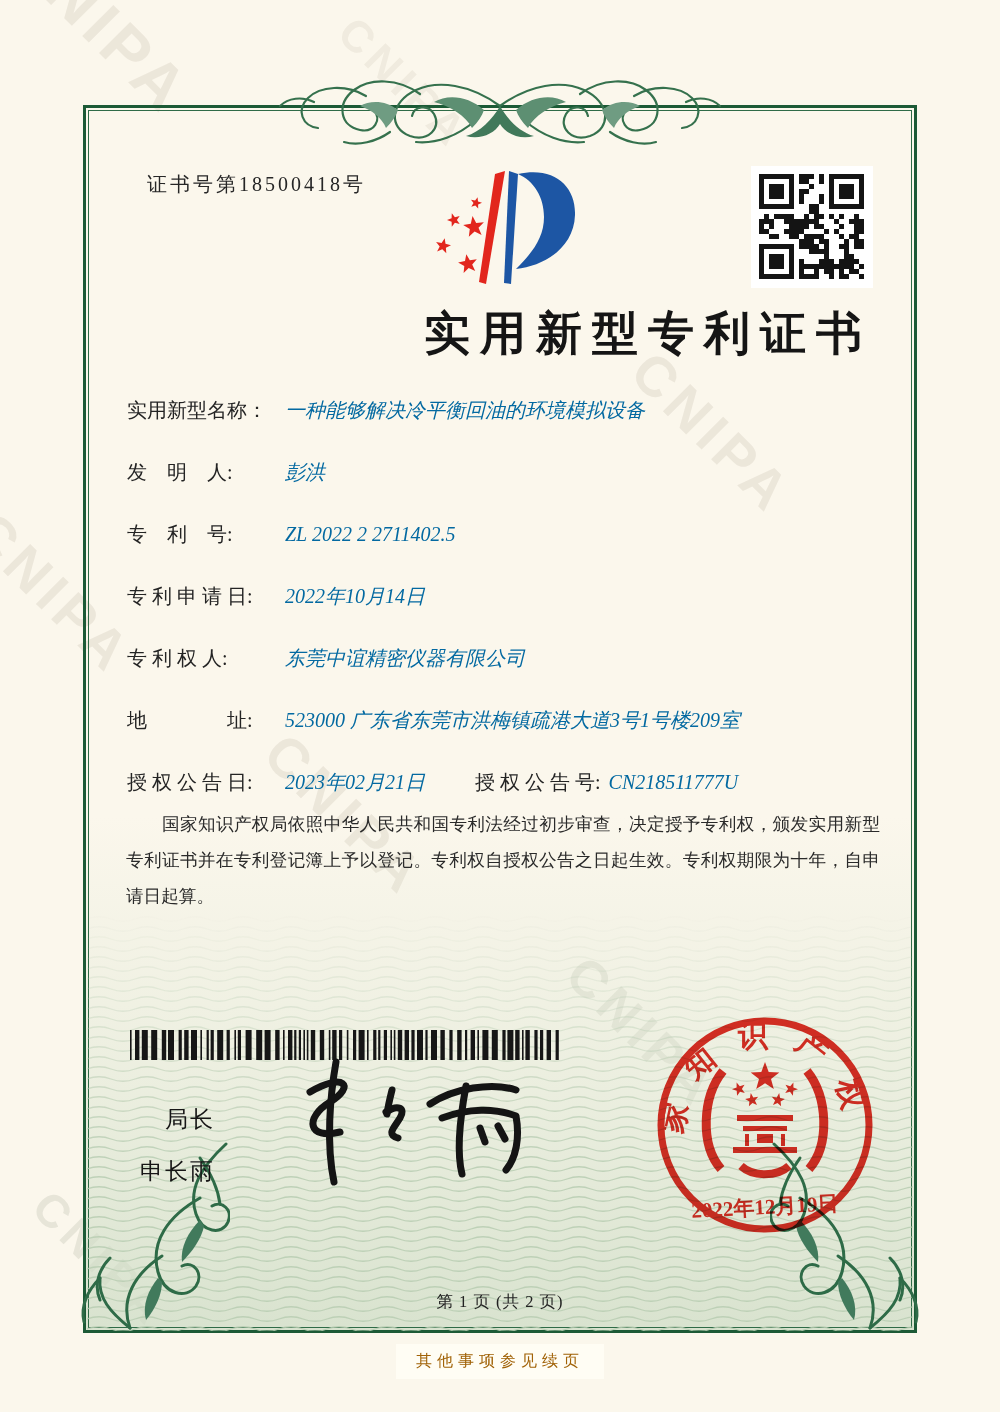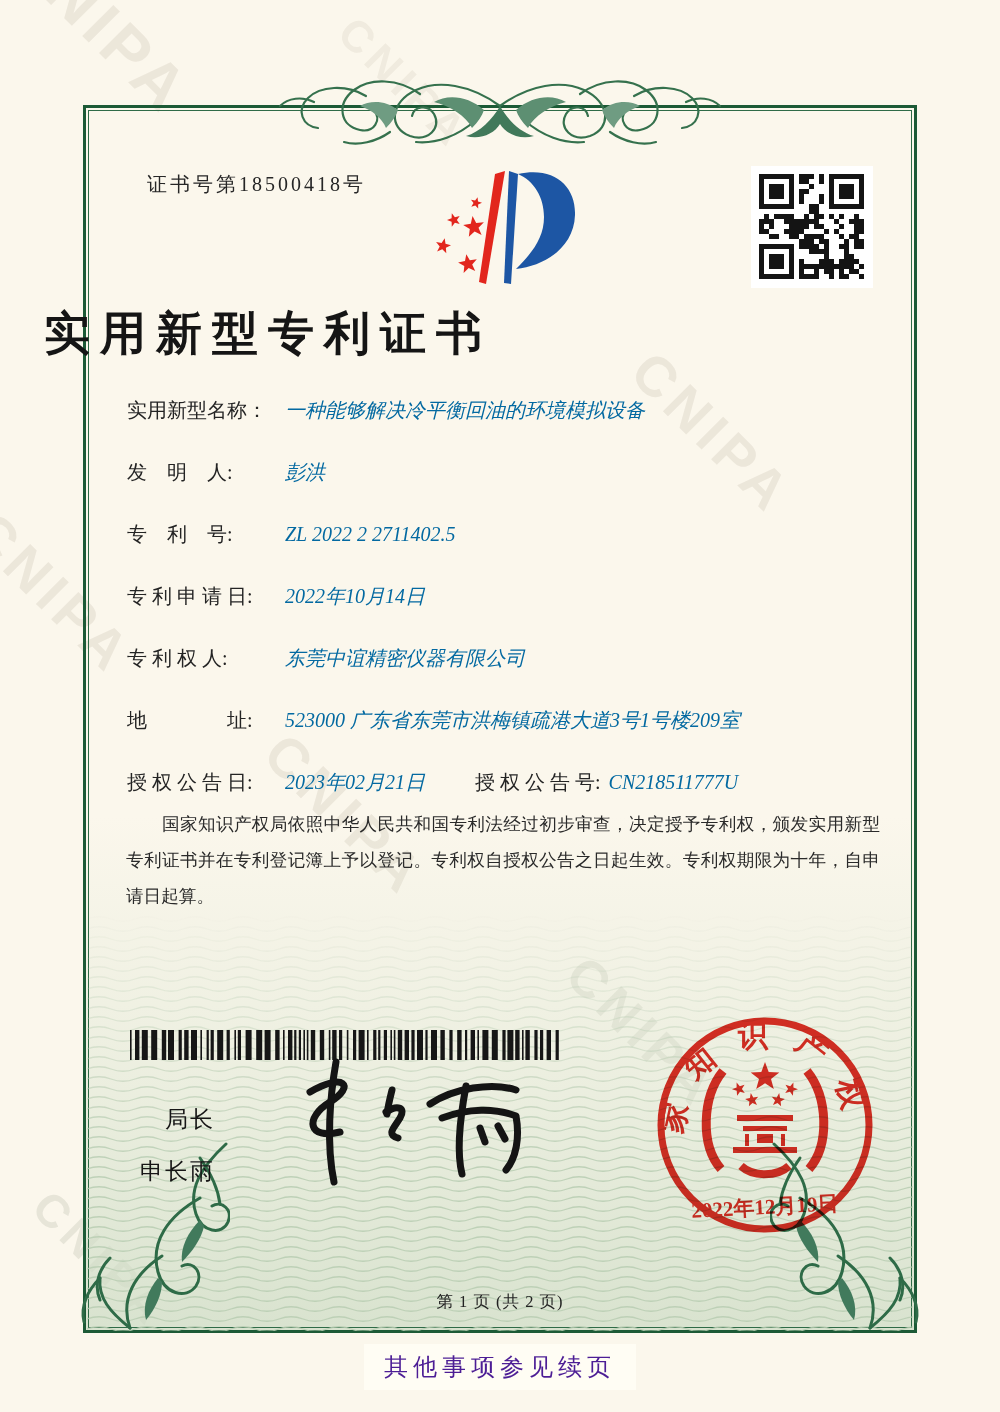--- a/index.html
+++ b/index.html
@@ -23,22 +23,22 @@
     background:linear-gradient(180deg, rgba(222,232,215,0) 58%, rgba(213,226,205,0.45) 82%, rgba(205,220,197,0.75) 100%);
   }
   .frame-inner{
     position:absolute;left:2px;top:2px;right:2px;bottom:2px;
     border:1px solid #2f6b47;
   }
   
   .cert-no{position:absolute;left:147px;top:171px;font-size:20px;letter-spacing:3px;color:#262626;}
   .qr-box{position:absolute;left:751px;top:166px;width:122px;height:122px;background:#ffffff;}
   .title{
-    position:absolute;left:0;top:303px;width:872px;text-align:left;
-    font-size:46px;font-weight:700;letter-spacing:10px;color:#151515;padding-left:44px;
+    position:absolute;left:0;top:303px;width:872px;text-align:right;
+    font-size:46px;font-weight:700;letter-spacing:10px;color:#151515;
   }
   
   .fields{position:absolute;left:127px;top:398px;width:775px;font-size:20px;}
   .row{height:24px;line-height:24px;margin-bottom:38px;white-space:nowrap;}
   .lbl{display:inline-block;min-width:150px;color:#242424;}
   .val{margin-left:8px;color:#0369a1;font-style:italic;}
   .pair2{margin-left:50px;}
   .pair2 .lbl2{display:inline;color:#242424;}
   
   .paras{position:absolute;left:126px;top:806px;width:754px;font-size:17.6px;line-height:36px;text-align:justify;color:#2a2a2a;}
@@ -48,21 +48,21 @@
   
   .signer{position:absolute;left:140px;top:1104px;font-family:"Liberation Sans","DejaVu Sans",sans-serif;font-size:23px;color:#161616;text-align:right;}
   .signer div{margin-bottom:21px;letter-spacing:2px;}
   #signature{position:absolute;left:258px;top:1056px;}
   
   #seal{position:absolute;left:645px;top:1003px;mix-blend-mode:multiply;opacity:0.94;}
   
   .page-num{position:absolute;left:0;top:1291px;width:1000px;text-align:center;font-size:16.5px;letter-spacing:1px;color:#222;}
   .note{
     position:absolute;left:50%;top:1344px;transform:translateX(-50%);
-    background:#fffdf4;padding:7px 20px;font-size:24px;letter-spacing:5px;color:#4c1d95;white-space:nowrap;
+    background:#fffdf4;padding:7px 20px;font-size:16px;letter-spacing:5px;color:#a16207;white-space:nowrap;
   }
   svg{display:block;}
 </style>
 </head>
 <body>
 
 <span class="wm" style="left:-12px;top:-14px;font-size:64px;">CNIPA</span>
 <span class="wm" style="left:322px;top:58px;font-size:44px;color:rgba(146,136,110,0.10);">CNIPA</span>
 <span class="wm" style="left:612px;top:400px;font-size:56px;">CNIPA</span>
 <span class="wm" style="left:-48px;top:560px;font-size:56px;">CNIPA</span>

